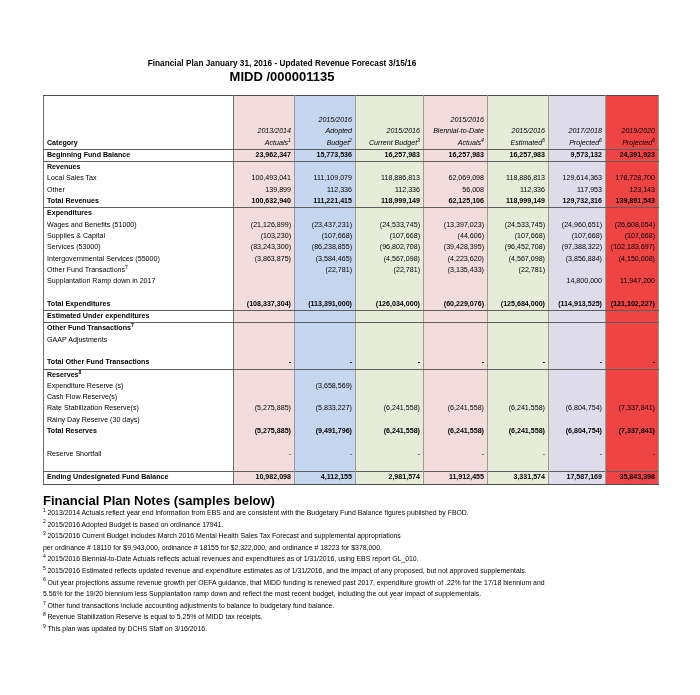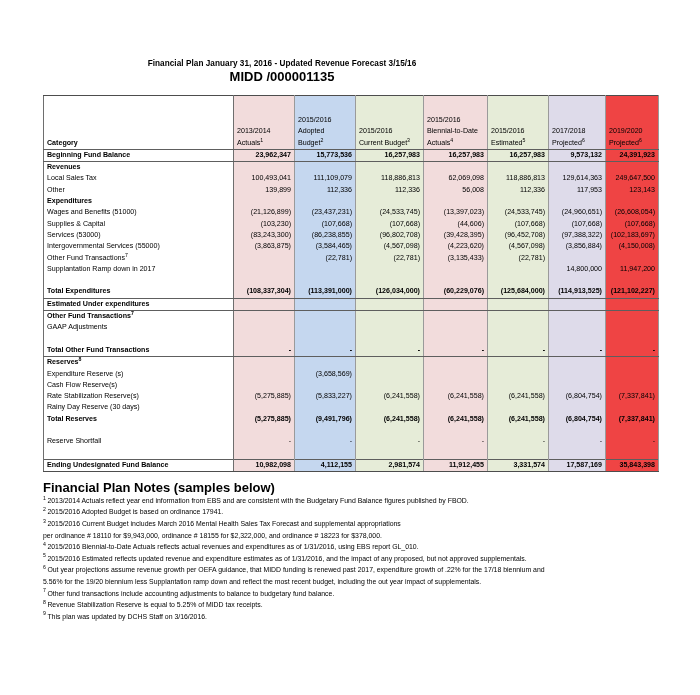--- a/index.html
+++ b/index.html
@@ -70,24 +70,25 @@
   
   .c1 { background: #f2dcdc; }
   .c2 { background: #c5d7ef; }
   .c3 { background: #e6ecd8; }
   .c4 { background: #f2dcdc; }
   .c5 { background: #e6ecd8; }
   .c6 { background: #dedbea; }
   .c7 { background: #ef4444; }
   .hdrcell {
     vertical-align: bottom;
-    text-align: left;
+    text-align: right;
     font-size: 7.1px;
     line-height: 9.4px;
     white-space: normal !important;
+    font-style: italic;
   }
   .b { font-weight: bold; }
   .rule-top-thick { border-top: 1.4px solid #5e5e5e; }
   .rule-bot-thick { border-bottom: 1.4px solid #5e5e5e; }
   .outer-top { border-top: 1.6px solid #4d4d4d; }
   .outer-bot { border-bottom: 1.6px solid #4d4d4d; }
   sup {
     font-size: 5.2px;
     vertical-align: super;
     line-height: 0;
@@ -180,31 +181,41 @@
             <td class="num c7 b"></td>
           </tr>
           <tr>
             <td class="cat">Local Sales Tax</td>
             <td class="num c1">100,493,041</td>
             <td class="num c2">111,109,079</td>
             <td class="num c3">118,886,813</td>
             <td class="num c4">62,069,098</td>
             <td class="num c5">118,886,813</td>
             <td class="num c6">129,614,363</td>
-            <td class="num c7">249,647,500</td>
+            <td class="num c7">178,728,700</td>
           </tr>
           <tr>
             <td class="cat">Other</td>
             <td class="num c1">139,899</td>
             <td class="num c2">112,336</td>
             <td class="num c3">112,336</td>
             <td class="num c4">56,008</td>
             <td class="num c5">112,336</td>
             <td class="num c6">117,953</td>
             <td class="num c7">123,143</td>
+          </tr>
+          <tr>
+            <td class="cat b rule-bot-thick">Total Revenues</td>
+            <td class="num c1 b rule-bot-thick">100,632,940</td>
+            <td class="num c2 b rule-bot-thick">111,221,415</td>
+            <td class="num c3 b rule-bot-thick">118,999,149</td>
+            <td class="num c4 b rule-bot-thick">62,125,106</td>
+            <td class="num c5 b rule-bot-thick">118,999,149</td>
+            <td class="num c6 b rule-bot-thick">129,732,316</td>
+            <td class="num c7 b rule-bot-thick">139,891,543</td>
           </tr>
           <tr>
             <td class="cat b">Expenditures</td>
             <td class="num c1 b"></td>
             <td class="num c2 b"></td>
             <td class="num c3 b"></td>
             <td class="num c4 b"></td>
             <td class="num c5 b"></td>
             <td class="num c6 b"></td>
             <td class="num c7 b"></td>

